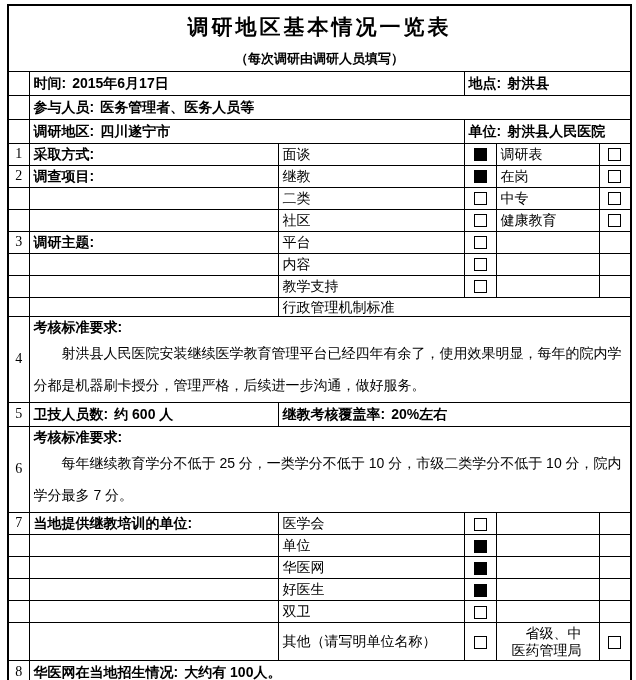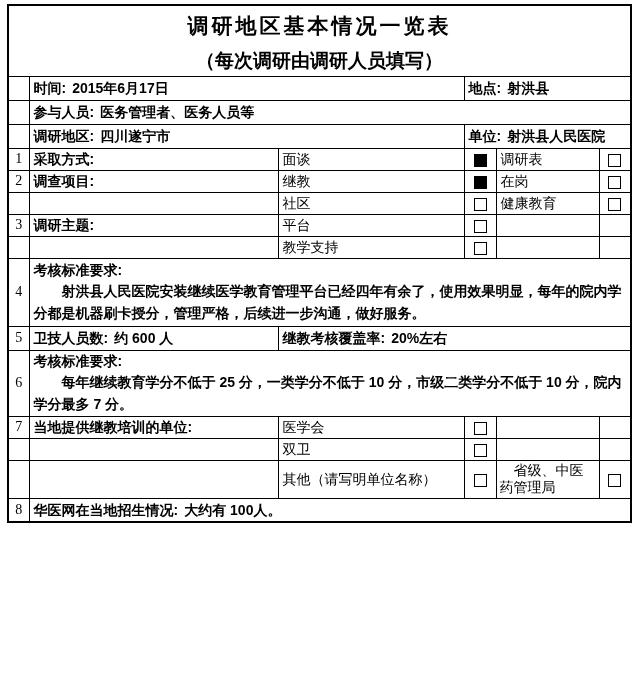--- a/index.html
+++ b/index.html
@@ -31,40 +31,40 @@
   tr.h-title{height:66px;}
   tr.h24{height:24px;}
   tr.h22{height:22px;}
   tr.h18{height:18px;}
   tr.h-sec4{height:68px;}
   tr.h-sec6{height:54px;}
   tr.h38{height:38px;margin-left:44px;}
 
   .title-cell{text-align:center;vertical-align:middle;padding:2px 4px;}
   .doc-title{font-size:21px;font-weight:bold;letter-spacing:3px;margin:4px 0 8px 0;}
-  .doc-subtitle{font-size:19px;font-weight:bold;}
+  .doc-subtitle{font-size:13px;font-weight:bold;}
   .num{
     text-align:center;padding:0 1px;
     font-family:"Liberation Serif","DejaVu Serif",serif;
     font-size:14px;
   }
   .lbl{font-weight:bold;}
   .val{font-weight:bold;margin-left:6px;}
   .opt{font-weight:normal;}
   .chk-cell{text-align:center;padding:0;}
   .checkbox{
     display:inline-block;width:13px;height:13px;
     border:1px solid #000;background:#fff;vertical-align:middle;
     box-sizing:border-box;
   }
   .checkbox[data-checked="true"]{background:#000;border-color:#000;}
   .sec-title{font-weight:bold;}
-  .sec-body{font-weight:bold;text-indent:2em;line-height:22px;}
+  .sec-body{font-weight:normal;text-indent:2em;line-height:32px;}
   .wrap-cell{padding:1px 4px;}
-  .small-wrap{font-weight:normal;text-indent:1em;line-height:17px;padding:1px 3px;}
+  .small-wrap{font-weight:normal;text-indent:1em;line-height:17px;padding:1px 15px;}
 </style>
 </head>
 <body>
 
 <div class="sheet">
 <table>
   <colgroup>
     <col class="c-num">
         <col class="c-label">
         <col class="c-opt1">
@@ -120,50 +120,71 @@
   <tr class="h22">
     <td class="num">2</td>
     <td class="lbl">调查项目:</td>
     <td class="opt">继教</td>
     <td class="chk-cell"><span class="checkbox" data-checked="true"></span></td>
     <td class="opt">在岗</td>
     <td class="chk-cell"><span class="checkbox" data-checked="false"></span></td>
   </tr>
 
 
+  <tr class="h22">
+    <td class="num"></td>
+    <td></td>
+    <td class="opt">二类</td>
+    <td class="chk-cell"><span class="checkbox" data-checked="false"></span></td>
+    <td class="opt">中专</td>
+    <td class="chk-cell"><span class="checkbox" data-checked="false"></span></td>
+  </tr>
 
   <tr class="h22">
     <td class="num"></td>
     <td></td>
     <td class="opt">社区</td>
     <td class="chk-cell"><span class="checkbox" data-checked="false"></span></td>
     <td class="opt">健康教育</td>
     <td class="chk-cell"><span class="checkbox" data-checked="false"></span></td>
   </tr>
 
   <tr class="h22">
     <td class="num">3</td>
     <td class="lbl">调研主题:</td>
     <td class="opt">平台</td>
     <td class="chk-cell"><span class="checkbox" data-checked="false"></span></td>
     <td></td>
     <td></td>
   </tr>
 
+  <tr class="h22">
+    <td class="num"></td>
+    <td></td>
+    <td class="opt">内容</td>
+    <td class="chk-cell"><span class="checkbox" data-checked="false"></span></td>
+    <td></td>
+    <td></td>
+  </tr>
 
   <tr class="h22">
     <td class="num"></td>
     <td></td>
     <td class="opt">教学支持</td>
     <td class="chk-cell"><span class="checkbox" data-checked="false"></span></td>
     <td></td>
     <td></td>
   </tr>
 
 
+  <tr class="h18">
+    <td class="num"></td>
+    <td></td>
+    <td colspan="4" class="opt">行政管理机制标准</td>
+  </tr>
 
   <tr class="h-sec4">
     <td class="num">4</td>
     <td colspan="5" class="wrap-cell">
       <div class="sec-title">考核标准要求:</div>
       <div class="sec-body">射洪县人民医院安装继续医学教育管理平台已经四年有余了，使用效果明显，每年的院内学分都是机器刷卡授分，管理严格，后续进一步沟通，做好服务。</div>
     </td>
   </tr>
 
   <tr class="h24">
@@ -186,22 +207,46 @@
 
   <tr class="h22">
     <td class="num">7</td>
     <td class="lbl">当地提供继教培训的单位:</td>
     <td class="opt">医学会</td>
     <td class="chk-cell"><span class="checkbox" data-checked="false"></span></td>
     <td></td>
     <td></td>
   </tr>
 
-
-
+  <tr class="h22">
+    <td class="num"></td>
+    <td></td>
+    <td class="opt">单位</td>
+    <td class="chk-cell"><span class="checkbox" data-checked="true"></span></td>
+    <td></td>
+    <td></td>
+  </tr>
+
+  <tr class="h22">
+    <td class="num"></td>
+    <td></td>
+    <td class="opt">华医网</td>
+    <td class="chk-cell"><span class="checkbox" data-checked="true"></span></td>
+    <td></td>
+    <td></td>
+  </tr>
+
+  <tr class="h22">
+    <td class="num"></td>
+    <td></td>
+    <td class="opt">好医生</td>
+    <td class="chk-cell"><span class="checkbox" data-checked="true"></span></td>
+    <td></td>
+    <td></td>
+  </tr>
 
   <tr class="h22">
     <td class="num"></td>
     <td></td>
     <td class="opt">双卫</td>
     <td class="chk-cell"><span class="checkbox" data-checked="false"></span></td>
     <td></td>
     <td></td>
   </tr>
 

